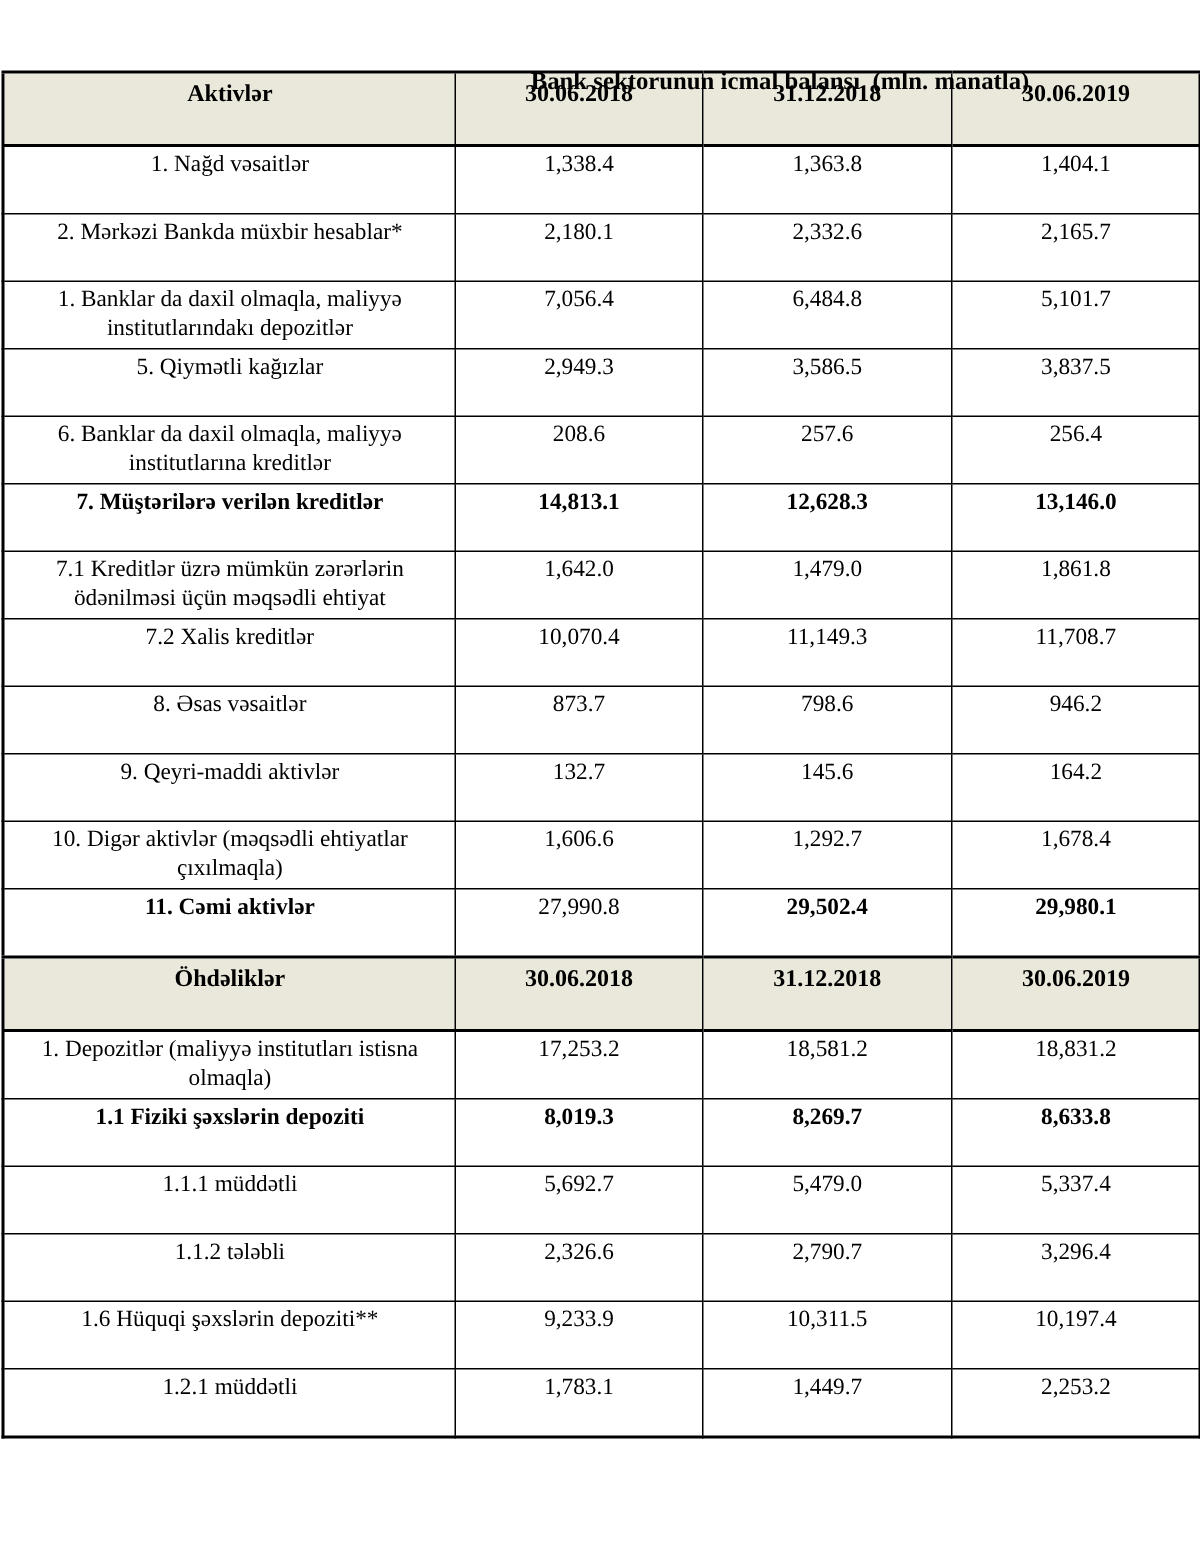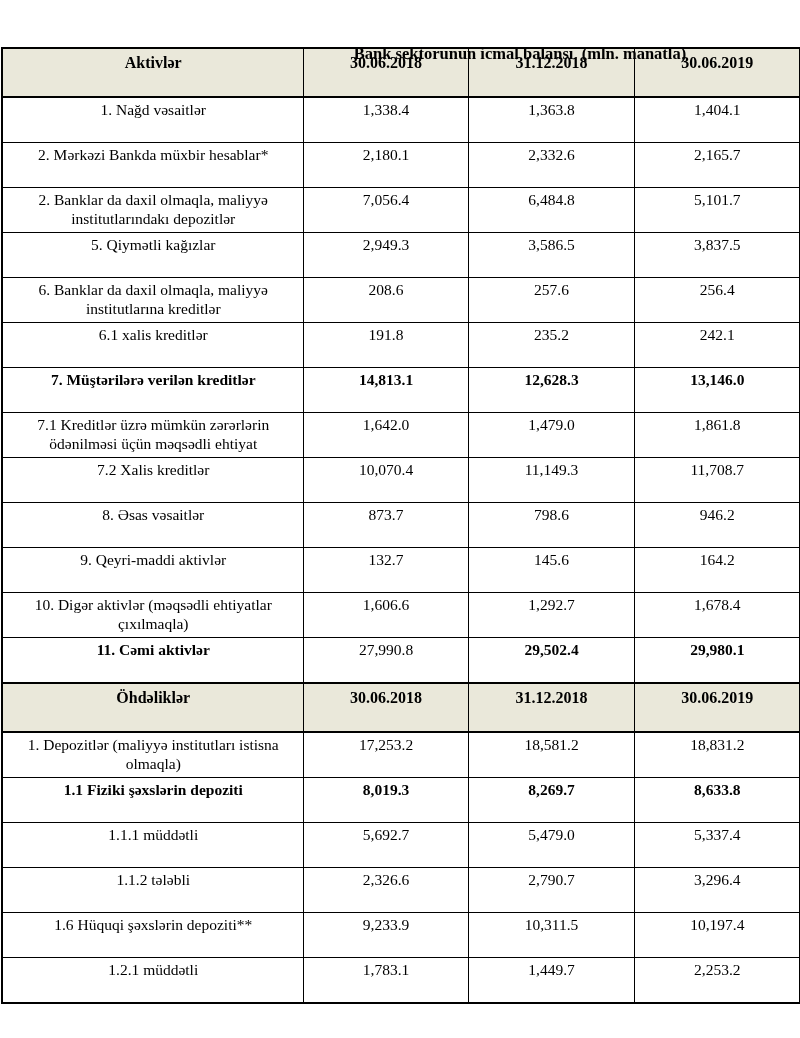--- a/index.html
+++ b/index.html
@@ -94,42 +94,36 @@
         <td class="value-cell">1,363.8</td>
         <td class="value-cell">1,404.1</td>
       </tr>
       <tr>
         <td class="label-cell">2. Mərkəzi Bankda müxbir hesablar*</td>
         <td class="value-cell">2,180.1</td>
         <td class="value-cell">2,332.6</td>
         <td class="value-cell">2,165.7</td>
       </tr>
       <tr>
-        <td class="label-cell">2. Banklar da daxil olmaqla, maliyyə institutlarındakı depozitlər</td>
+        <td class="label-cell">1. Banklar da daxil olmaqla, maliyyə institutlarındakı depozitlər</td>
         <td class="value-cell">7,056.4</td>
         <td class="value-cell">6,484.8</td>
         <td class="value-cell">5,101.7</td>
       </tr>
       <tr>
         <td class="label-cell">5. Qiymətli kağızlar</td>
         <td class="value-cell">2,949.3</td>
         <td class="value-cell">3,586.5</td>
         <td class="value-cell">3,837.5</td>
       </tr>
       <tr>
         <td class="label-cell">6. Banklar da daxil olmaqla, maliyyə institutlarına kreditlər</td>
         <td class="value-cell">208.6</td>
         <td class="value-cell">257.6</td>
         <td class="value-cell">256.4</td>
-      </tr>
-      <tr>
-        <td class="label-cell">6.1 xalis kreditlər</td>
-        <td class="value-cell">191.8</td>
-        <td class="value-cell">235.2</td>
-        <td class="value-cell">242.1</td>
       </tr>
       <tr>
         <td class="label-cell bold">7. Müştərilərə verilən kreditlər</td>
         <td class="value-cell bold">14,813.1</td>
         <td class="value-cell bold">12,628.3</td>
         <td class="value-cell bold">13,146.0</td>
       </tr>
       <tr>
         <td class="label-cell">7.1 Kreditlər üzrə mümkün zərərlərin ödənilməsi üçün məqsədli ehtiyat</td>
         <td class="value-cell">1,642.0</td>

